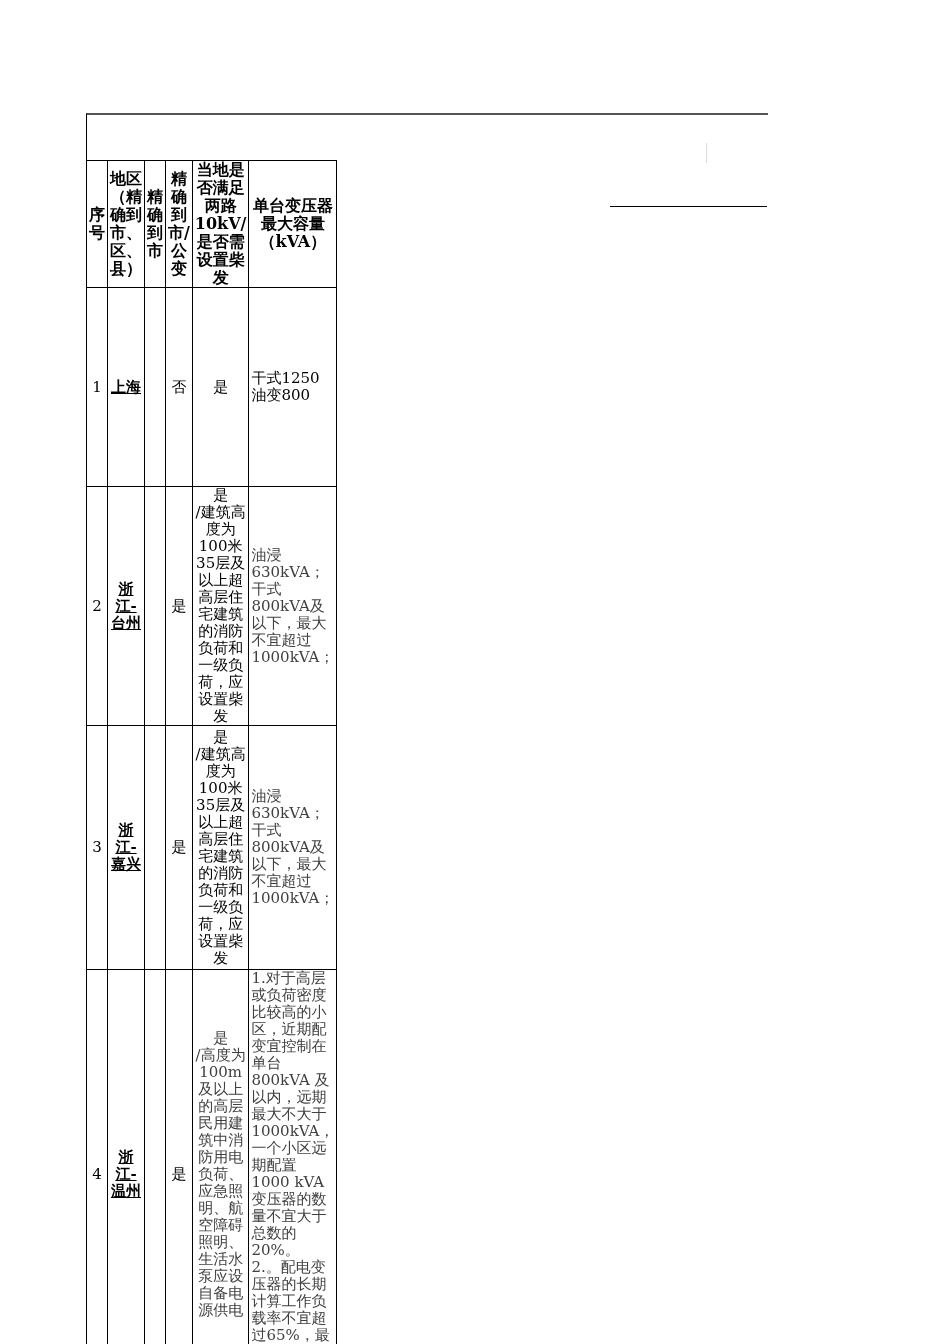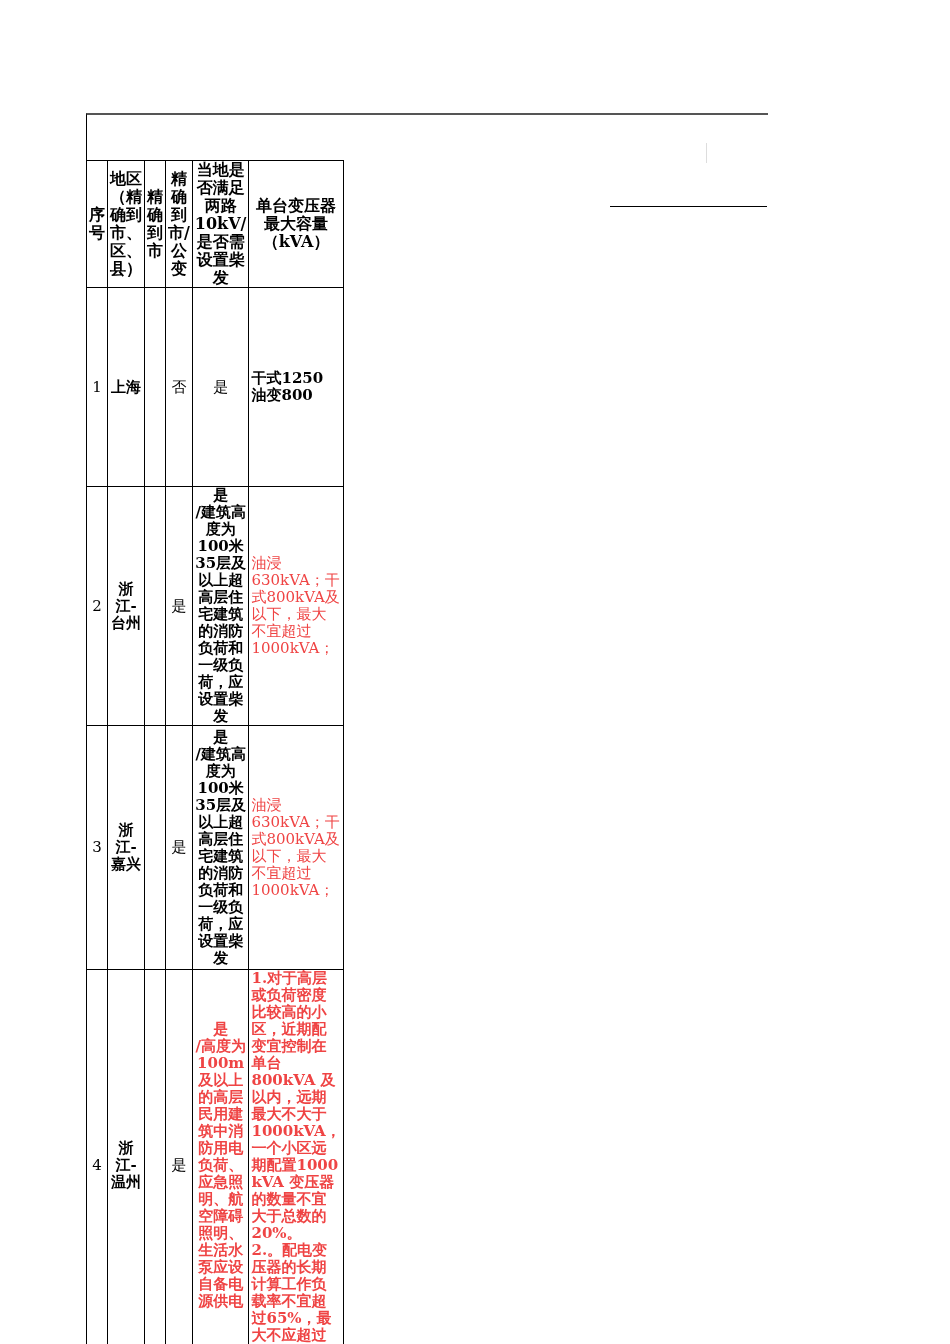--- a/index.html
+++ b/index.html
@@ -5,25 +5,25 @@
   html, body { margin:0; padding:0; background:#fff; }
   body { width:950px; height:1344px; position:relative; overflow:hidden;
          font-family: "DejaVu Serif", "Liberation Serif", serif; color:#000; }
   .sheet { position:absolute; left:86px; top:113px; }
   .title-row { position:absolute; left:0; top:0; width:681px; height:47px;
                border-top:2px solid #555; border-left:1px solid #000; }
   .faint-line { position:absolute; left:620px; top:30px; width:1px; height:20px; background:#ddd; }
   table { position:absolute; left:0; top:47px; border-collapse:collapse; table-layout:fixed; }
   td { border:1px solid #000; padding:0 2px; font-size:15px; line-height:17px; vertical-align:middle; text-align:center; overflow:hidden;margin-top:10px; }
   .hdr td { font-weight:bold; font-size:16px; line-height:18px; }
-  .bold { font-weight:bold; }
+  .bold { font-weight:bold;text-decoration:underline; }
   .left { text-align:left; }
-  .red { color:#ef4444; }
+  .red { color:#404040; }
   .cap-underline { position:absolute; left:610px; top:206px; width:157px; height:1px; background:#000; }
-  .pre { white-space:pre-line;font-weight:bold; }
+  .pre { white-space:pre-line; }
 </style>
 </head>
 <body>
 
 <div class="sheet">
   <div class="title-row"></div>
   <div class="faint-line"></div>
   <table>
     <colgroup>
       <col style="width:95px">

